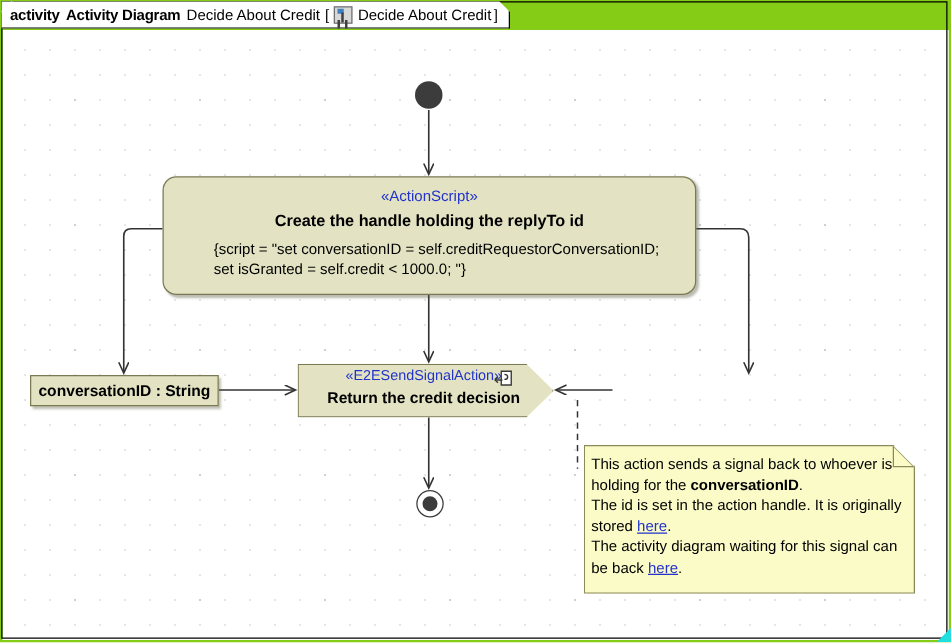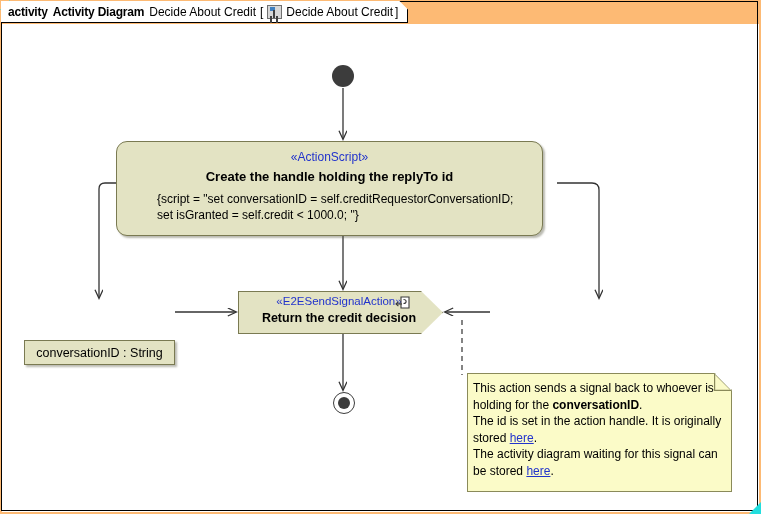--- a/index.html
+++ b/index.html
@@ -11,21 +11,21 @@
     font-family: "Liberation Sans", sans-serif;
     -webkit-font-smoothing: none;
   }
 
   
   #diagram-canvas {
     position: relative;
     width: 761px;
     height: 514px;
     overflow: hidden;
-    background: #fdba74;
+    background: #84cc16;
   }
 
   
   .grid-bg {
     position: absolute;
     left: 2px;
     top: 24px;
     width: 757px;
     height: 488px;
     background-color: #ffffff;
@@ -164,21 +164,21 @@
     top: 50%;
     width: 12px;
     height: 12px;
     margin: -6px 0 0 -6px;
     border-radius: 50%;
     background: #3c3c3c;
   }
 
   
   .action-node {
-    left: 116px;
+    left: 130px;
     top: 141px;
     width: 427px;
     height: 95px;
     background: #e3e3c3;
     border: 1.4px solid #7a7a52;
     border-radius: 11px;
     box-shadow: 2px 2px 2px rgba(90,90,70,0.42);
     display: flex;
     flex-direction: column;
     align-items: center;
@@ -206,24 +206,23 @@
   }
 
   
   .object-node {
     background: #e3e3c3;
     border: 1.4px solid #7a7a52;
     box-shadow: 2px 2px 2px rgba(90,90,70,0.42);
     display: flex;
     align-items: center;
     justify-content: center;
-    font-weight: normal;
+    font-weight: bold;
     font-size: 12.5px;
     color: #000000;
-    margin-top: 40px;
   }
   #object-conversationid {
     left: 24px;
     top: 300px;
     width: 151px;
     height: 25px;
   }
   #object-isgranted {
     left: 490px;
     top: 300px;
@@ -270,21 +269,21 @@
     position: absolute;
     right: 31px;
     top: 4px;
     width: 17px;
     height: 16px;
   }
 
   
   .note-node {
     left: 467px;
-    top: 373px;
+    top: 356px;
     width: 265px;
     height: 119px;
   }
   .note-shape {
     position: absolute;
     inset: 0;
     background: #fbfbc8;
     border: 1.3px solid #8a8a5a;
     clip-path: polygon(0 0, calc(100% - 17px) 0, 100% 17px, 100% 100%, 0 100%);
     box-shadow: 2px 2px 2px rgba(90,90,70,0.35);
@@ -396,17 +395,17 @@
       <path d="M0.6,0.6 L17.4,17.4" stroke="#8a8a5a" stroke-width="1.2" fill="none"></path>
       <path d="M0.6,0.6 L0.6,17.4 L17.4,17.4" stroke="#8a8a5a" stroke-width="1.2" fill="none"></path>
       <path d="M0.6,0.6 L17.4,17.4 L17.4,0.6 Z" fill="#ffffff" stroke="none"></path>
     </svg>
     <div class="note-text">
       <div><span>This action sends a signal back to whoever is</span></div>
       <div><span>holding for the </span><b>conversationID</b><span>.</span></div>
       <div><span>The id is set in the action handle. It is originally</span></div>
       <div><span>stored </span><span class="note-link">here</span><span>.</span></div>
       <div><span>The activity diagram waiting for this signal can</span></div>
-      <div><span>be stored </span><span class="note-link">here</span><span>.</span></div>
+      <div><span>be back </span><span class="note-link">here</span><span>.</span></div>
     </div>
   </div>
 
 </div>
 
 </body></html>

